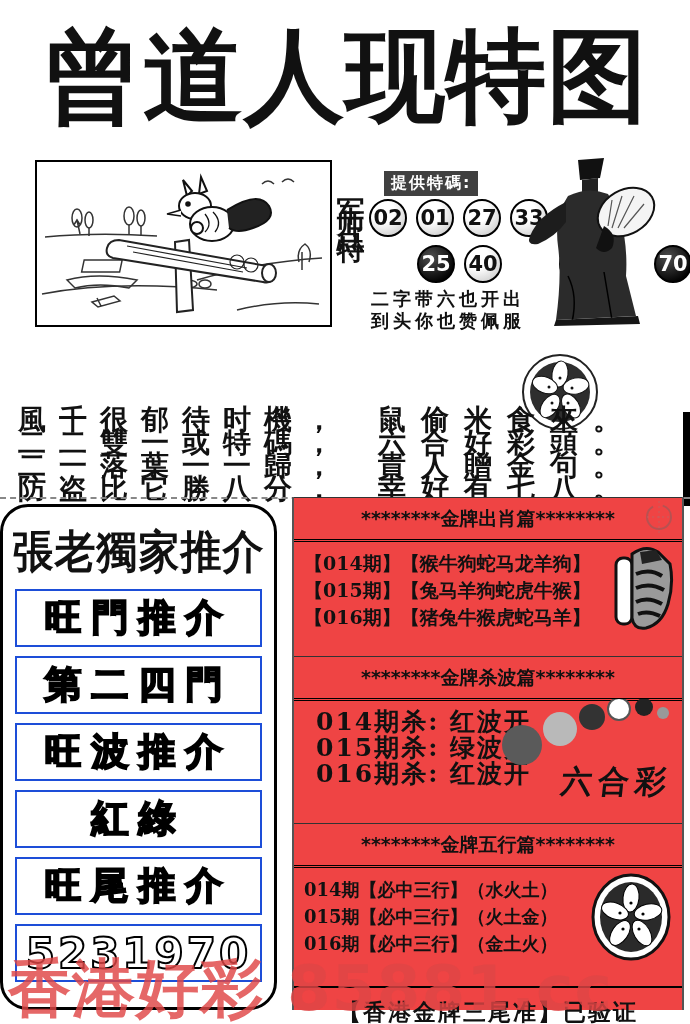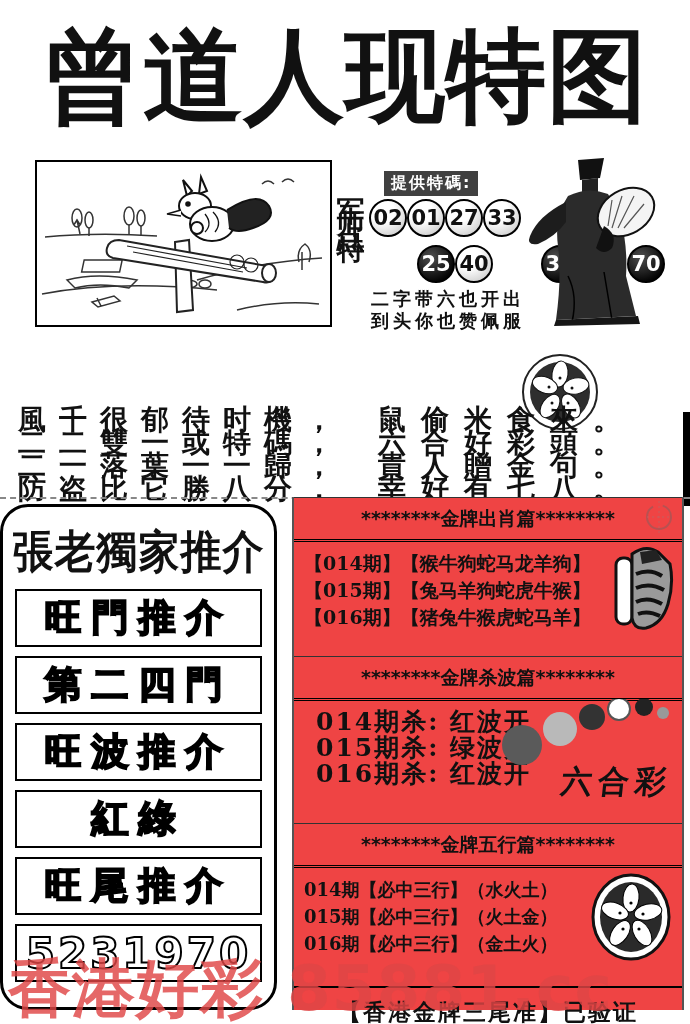--- a/index.html
+++ b/index.html
@@ -10,21 +10,21 @@
   .main-title{position:absolute;top:18px;left:0;width:100%;text-align:center;
     font-size:100px;line-height:1.15;font-weight:900;letter-spacing:1px;
     font-family:"DejaVu Serif","Liberation Serif",serif;transform:scaleY(1.02);}
 
   
   .scene-box{position:absolute;left:35px;top:160px;width:293px;height:163px;border:2px solid #000;background:#fff;}
   .side-caption{position:absolute;left:331px;top:176px;height:146px;writing-mode:vertical-rl;
     font-size:28px;font-weight:800;letter-spacing:12px;font-family:"DejaVu Serif","Liberation Serif",serif;}
   .provide-label{position:absolute;left:384px;top:171px;background:#404040;color:#fff;
     font-size:16px;font-weight:800;padding:2px 7px;letter-spacing:2px;}
-  .ball-row{position:absolute;display:flex;left:369px;}
+  .ball-row{position:absolute;display:flex;gap:9px;left:369px;}
   .ball-row.r1{top:199px;} .ball-row.r2{top:245px;}
   .ball{width:38px;height:38px;border-radius:50%;border:2px solid #000;box-sizing:border-box;
     display:flex;align-items:center;justify-content:center;font-size:21px;font-weight:900;
     background:radial-gradient(circle at 35% 30%,#ffffff 35%,#c9c9c9 90%);}
   .ball.dark{background:radial-gradient(circle at 35% 30%,#4a4a4a 5%,#050505 75%);color:#fff;margin-left:48px;}
   .note-line{position:absolute;left:371px;font-size:18px;font-weight:900;letter-spacing:4px;
     font-family:"DejaVu Serif","Liberation Serif",serif;}
   .note-line.n1{top:287px;} .note-line.n2{top:309px;}
   .master-figure{position:absolute;left:508px;top:156px;width:150px;height:170px;}
 
@@ -40,21 +40,21 @@
   .poem-left{width:360px;letter-spacing:13px;white-space:nowrap;}
   .poem-right{width:290px;letter-spacing:15px;white-space:nowrap;}
   .edge-strip{position:absolute;right:0;top:412px;width:7px;height:94px;background:#000;}
   .tear-line{position:absolute;left:0;top:497px;width:690px;border-top:2px dashed #888;}
 
   
   .left-panel{position:absolute;left:0;top:504px;width:277px;height:506px;box-sizing:border-box;
     border:3px solid #000;border-radius:28px;padding:8px 8px;background:#fff;}
   .left-header{text-align:center;font-size:41px;font-weight:900;letter-spacing:1px;margin:10px 0 4px 0;
     transform:scaleY(1.1);}
-  .left-box{border:2px solid #000000;height:54px;margin:9px 4px;display:flex;align-items:center;justify-content:center;
+  .left-box{border:2px solid #1d4ed8;height:54px;margin:9px 4px;display:flex;align-items:center;justify-content:center;
     font-size:37px;font-weight:900;letter-spacing:10px;color:#fff;-webkit-text-stroke:2px #000;
     font-family:"DejaVu Serif","Liberation Serif",serif;white-space:nowrap;}
   .left-box.num{font-size:42px;letter-spacing:3px;font-family:"DejaVu Sans","Liberation Sans",sans-serif;}
 
   
   .right-panel{position:absolute;left:292px;top:497px;width:392px;height:513px;box-sizing:border-box;
     border-left:2px solid #555;border-right:2px solid #555;background:#ef4444;}
   .sec-header{position:relative;border-top:1px solid #333;border-bottom:3px double #000;
     text-align:center;font-size:19px;font-weight:900;letter-spacing:0px;padding:8px 0 7px 0;white-space:nowrap;}
   .g-mark{position:absolute;right:6px;top:2px;opacity:.4;}

